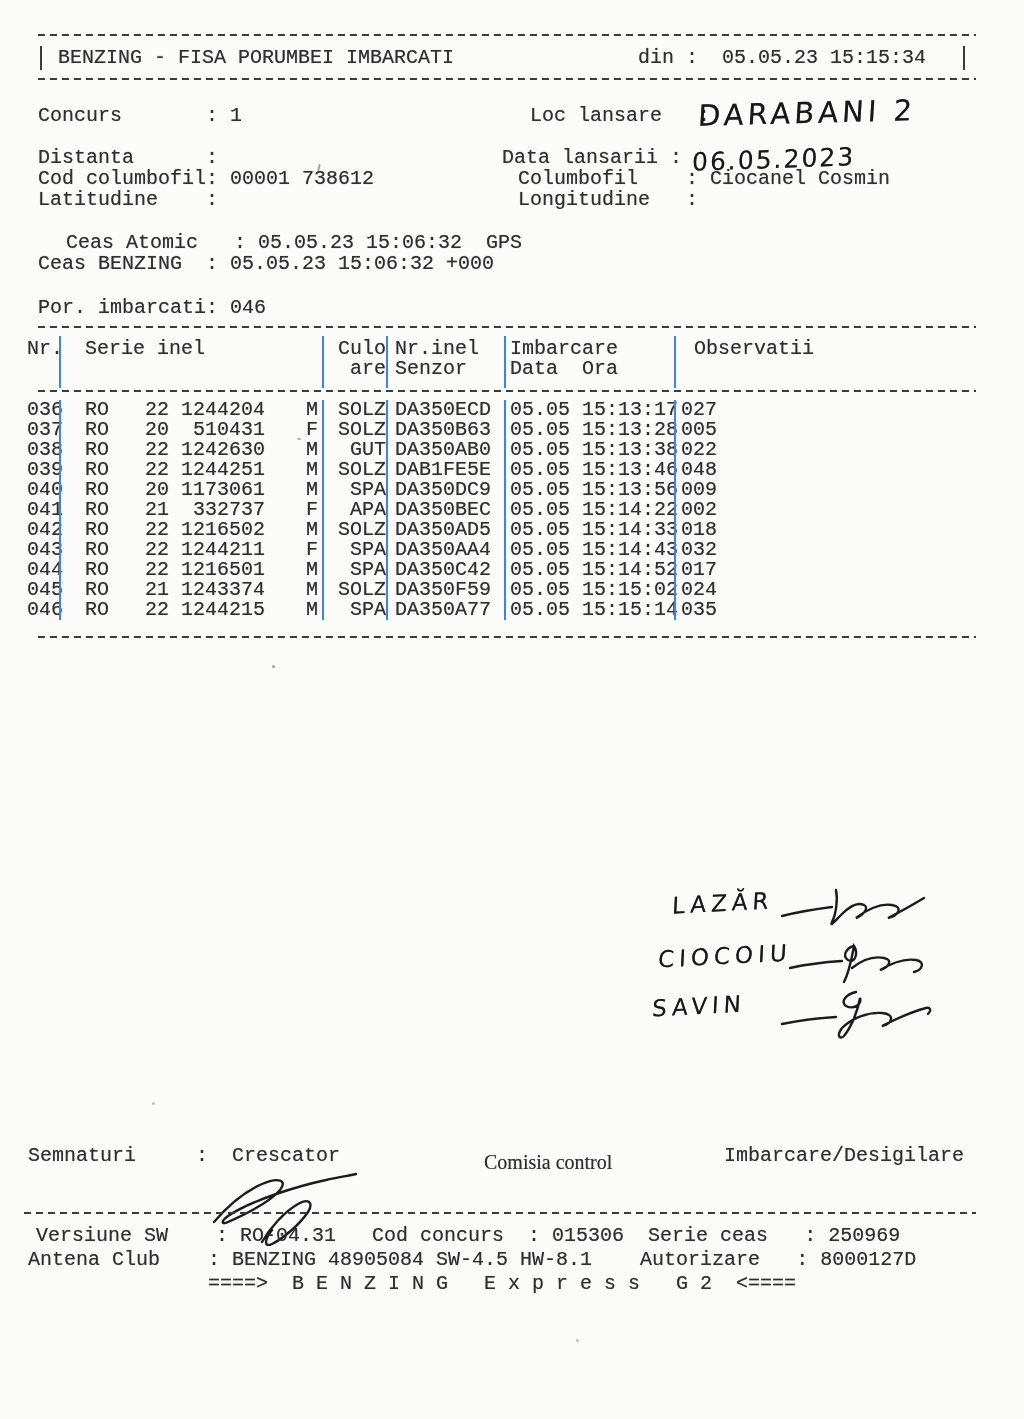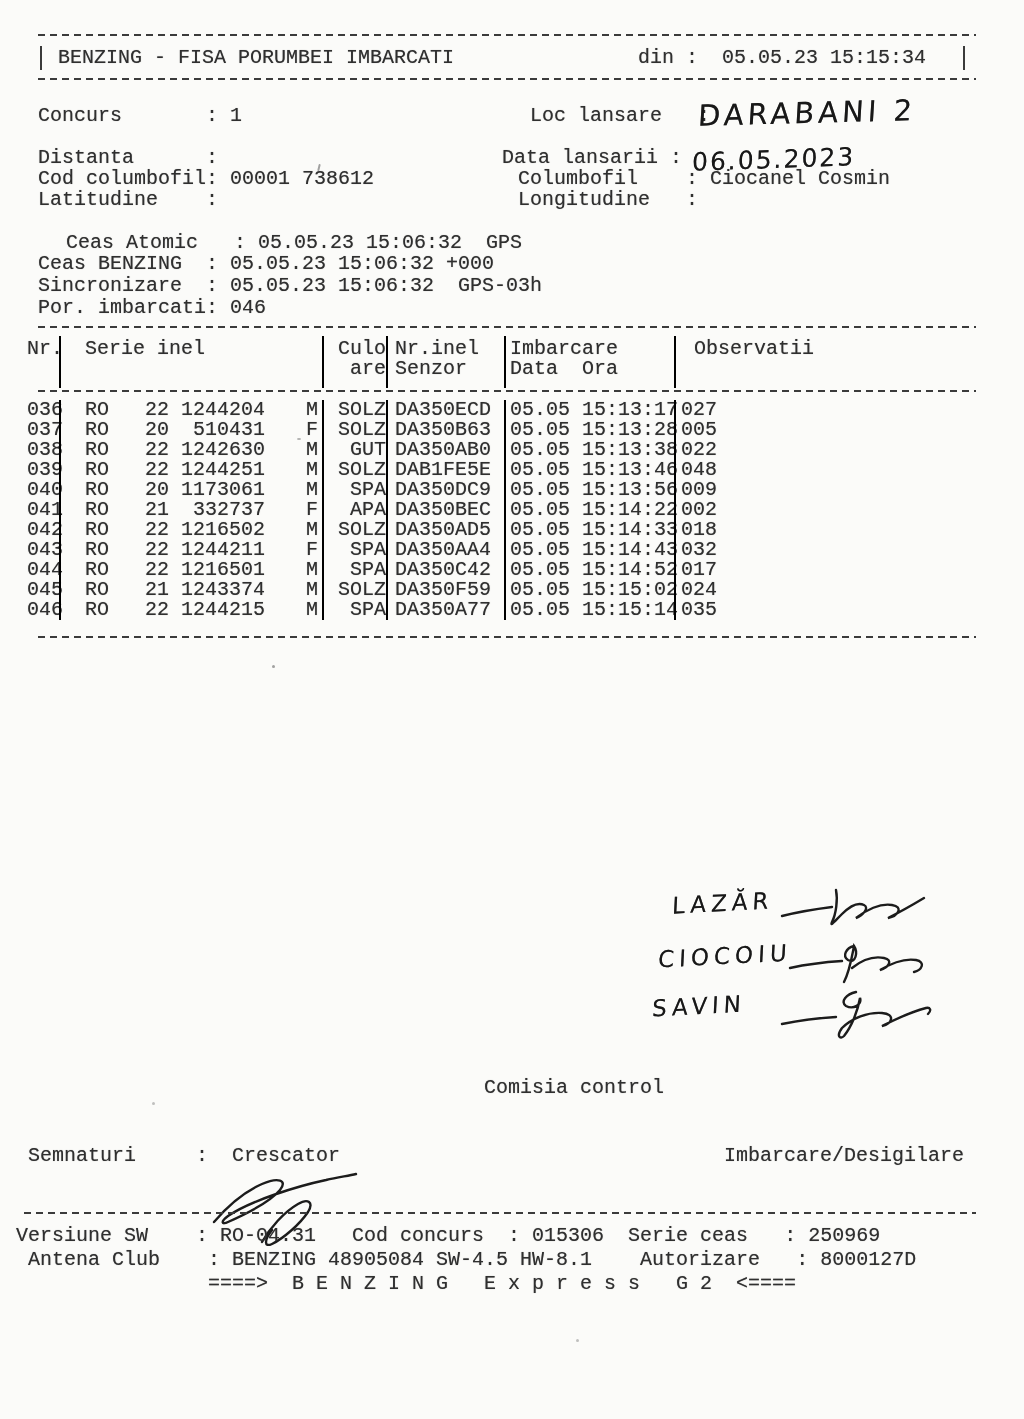--- a/index.html
+++ b/index.html
@@ -14,21 +14,21 @@
   .print{ text-shadow:0 0 0.8px rgba(47,47,47,0.55); }
   .dash{
     position:absolute; height:2px;
     background:repeating-linear-gradient(90deg,#3b3b3b 0 7px,transparent 7px 12px);
   }
   .vbar{position:absolute; width:2px; background:#3b3b3b;}
   
   .tgrid{position:absolute; left:27px; display:grid;
          grid-template-columns:32px 263px 64px 118px 170px 157px;}
   .tgrid > div{white-space:pre; overflow:visible;}
-  .bl{border-left:2px solid #000000;}
+  .bl{border-left:2px solid #3b82f6;}
   .cell-culo{padding-left:6px;text-align:right;}
   .cell-senzor{padding-left:7px;}
   .cell-imb{padding-left:4px;}
   .cell-obs{padding-left:5px;}
   .cell-obs-h{padding-left:18px;}
   .cell-serie{display:flex; justify-content:space-between; padding-right:4px;}
   .hrow{padding-top:3px;}
   .trow{height:20px;}
   
   .hand{
@@ -62,21 +62,20 @@
   <span class="abs pre print" style="left:530px; top:106px;">Loc lansare   :</span>
   <span class="abs pre print" style="left:502px; top:148px;">Data lansarii :</span>
   <span class="abs pre print" style="left:518px; top:169px;">Columbofil    : Ciocanel Cosmin</span>
   <span class="abs pre print" style="left:518px; top:190px;">Longitudine   :</span>
 
   <span class="abs hand hand-loc" style="left:698px; top:103px;">DARABANI 2</span>
   <span class="abs hand hand-date" style="left:692px; top:150px;">06.05.2023</span>
 
   <span class="abs pre print" style="left:38px; top:233px;margin-left:28px;">Ceas Atomic   : 05.05.23 15:06:32  GPS</span>
   <span class="abs pre print" style="left:38px; top:254px;">Ceas BENZING  : 05.05.23 15:06:32 +000</span>
-  <span class="abs pre print" style="left:38px; top:276px;">Sincronizare  : 05.05.23 15:06:32  GPS-03h</span>
   <span class="abs pre print" style="left:38px; top:298px;">Por. imbarcati: 046</span>
 
   <div class="dash" style="left:38px; top:326px; width:938px;"></div>
 
   <div class="tgrid print" style="top:336px; height:52px;">
     <div class="hrow"><span>Nr.</span></div>
     <div class="bl hrow"><span>  Serie inel</span></div>
     <div class="bl hrow cell-culo"><span>Culo</span><br><span>are</span></div>
     <div class="bl hrow cell-senzor"><span>Nr.inel</span><br><span>Senzor</span></div>
     <div class="bl hrow cell-imb"><span>Imbarcare</span><br><span>Data  Ora</span></div>
@@ -175,30 +174,30 @@
   <svg class="abs sig" style="left:786px; top:930px;" width="150" height="62" viewBox="0 0 150 62">
     <path d="M4,38 C22,34 40,32 56,31 M68,16 C60,18 56,26 62,30 C70,34 72,22 68,16 C66,26 64,40 58,52 M66,38 C76,30 88,26 98,28 C108,30 102,38 94,40 C104,34 118,28 130,30 C140,32 136,40 128,42"></path>
   </svg>
 
   <span class="abs hand hand-name" style="left:652px; top:996px;">SAVIN</span>
   <svg class="abs sig" style="left:778px; top:978px;" width="160" height="66" viewBox="0 0 160 66">
     <path d="M4,46 C24,42 42,40 58,39 M78,14 C68,16 62,24 68,28 C76,32 84,26 82,20 C80,32 74,48 66,58 C62,62 58,58 64,50 C74,40 90,34 104,35 C118,36 114,46 104,48 C116,42 132,34 148,30 C152,29 154,32 150,36"></path>
   </svg>
 
   <span class="abs pre print" style="left:28px; top:1146px;">Semnaturi     :  Crescator</span>
-  <span class="abs pre print" style="left:484px; top:1078px;">Comisia control</span>
+  <span class="abs pre print" style="left:484px; top:1152px;font-family:Liberation Serif, serif;">Comisia control</span>
   <span class="abs pre print" style="left:724px; top:1146px;">Imbarcare/Desigilare</span>
 
   <svg class="abs sig" style="left:208px; top:1160px;" width="160" height="86" viewBox="0 0 160 86">
     <path d="M6,62 C18,48 36,32 54,24 C70,17 80,20 72,30 C62,42 38,54 20,62 C14,65 12,62 20,56 C44,40 90,26 118,20 C130,17 140,16 148,14 M54,82 C62,68 76,52 90,44 C100,38 106,42 100,52 C92,64 76,78 64,84 C56,88 56,80 64,70"></path>
   </svg>
 
   <div class="dash" style="left:24px; top:1212px; width:952px;"></div>
 
-  <span class="abs pre print" style="left:16px; top:1226px;">Versiune SW    : RO-04.31   Cod concurs  : 015306  Serie ceas   : 250969</span>
+  <span class="abs pre print" style="left:36px; top:1226px;">Versiune SW    : RO-04.31   Cod concurs  : 015306  Serie ceas   : 250969</span>
   <span class="abs pre print" style="left:28px; top:1250px;">Antena Club    : BENZING 48905084 SW-4.5 HW-8.1    Autorizare   : 8000127D</span>
   <span class="abs pre print" style="left:28px; top:1274px;">               ====&gt;  B E N Z I N G   E x p r e s s   G 2  &lt;====</span>
 
   <div class="speck" style="left:318px; top:164px; width:2px; height:7px; transform:rotate(14deg); border-radius:1px;"></div>
   <div class="speck" style="left:272px; top:665px; width:3px; height:3px;"></div>
   <div class="speck" style="left:152px; top:1102px; width:3px; height:3px; opacity:.4;"></div>
   <div class="speck" style="left:576px; top:1339px; width:3px; height:3px; opacity:.4;"></div>
   <div class="speck" style="left:297px; top:438px; width:4px; height:2px; opacity:.5;"></div>
 
 </div>

